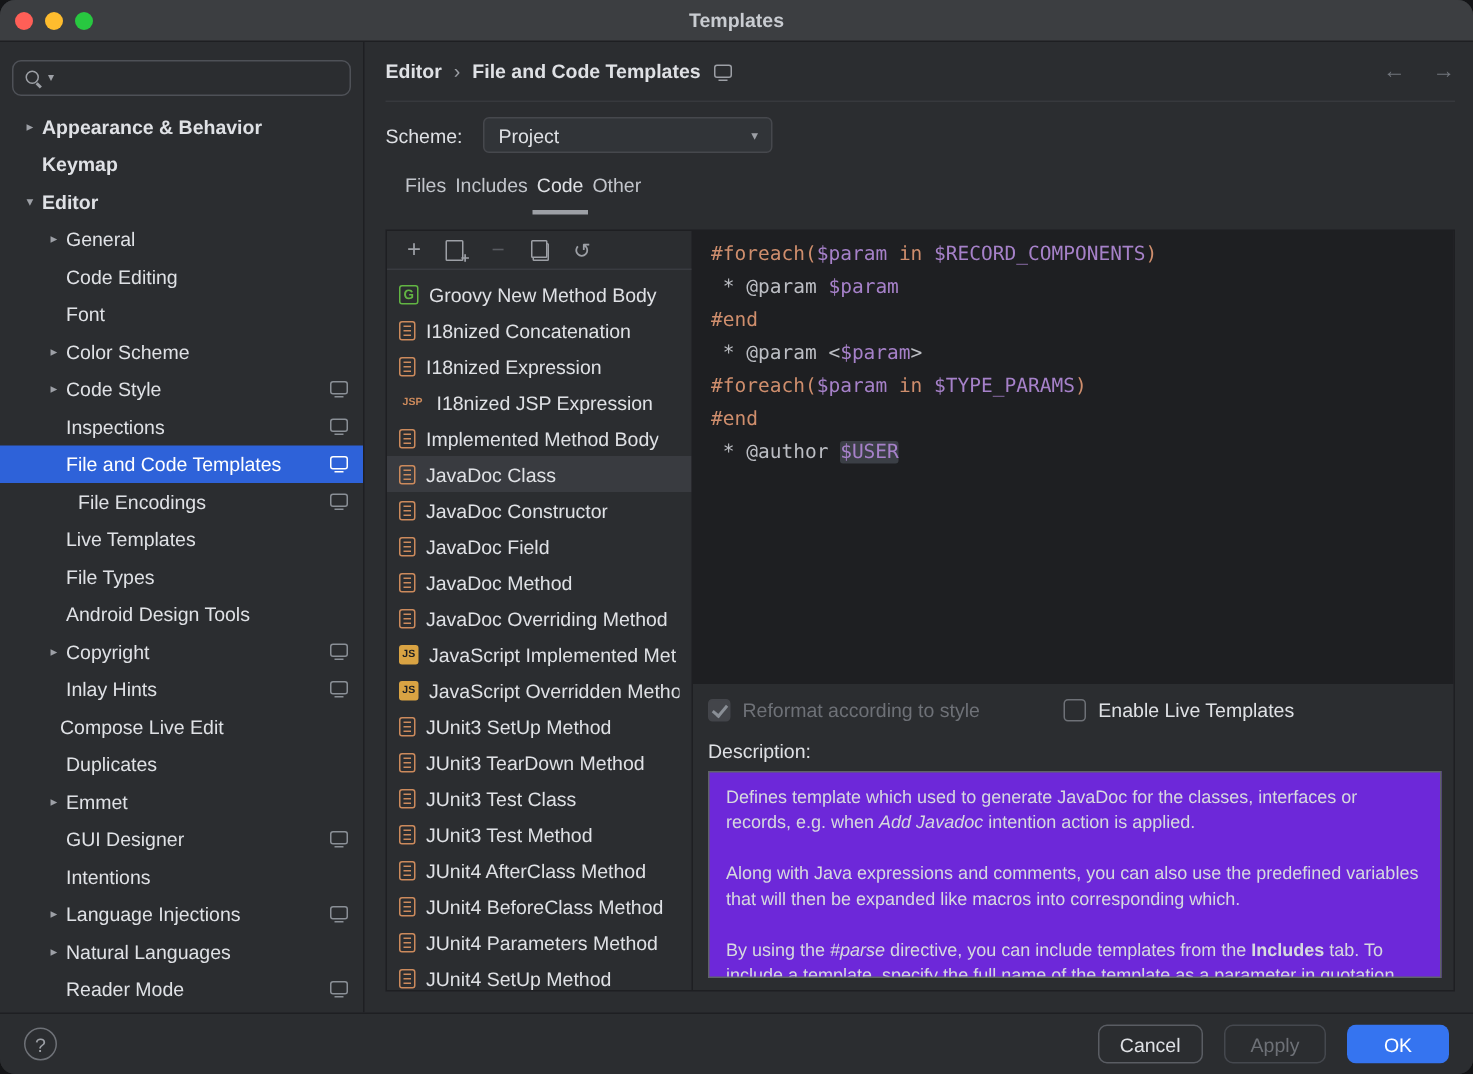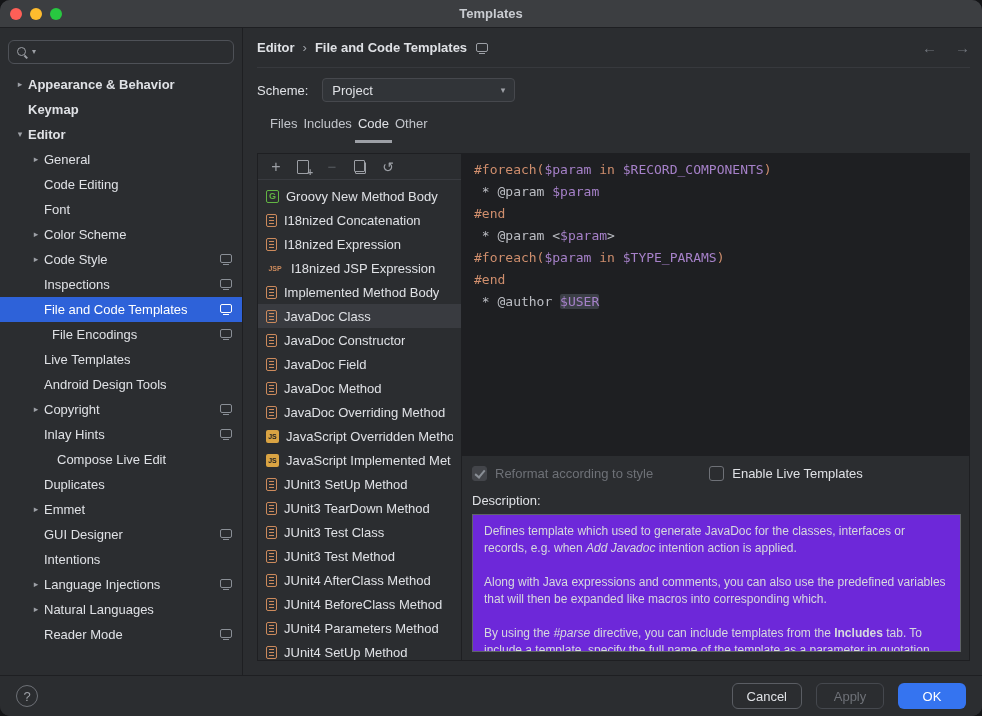--- a/index.html
+++ b/index.html
@@ -178,33 +178,37 @@
             <span class="chev"></span>
             <span class="tree-label">File Encodings</span>
             <span class="monitor-icon"></span>
           </div>
           <div class="tree-row" style="padding-left: 28px;">
             <span class="chev"></span>
             <span class="tree-label">Live Templates</span>
           </div>
           <div class="tree-row" style="padding-left: 28px;">
             <span class="chev"></span>
+            <span class="tree-label">File Types</span>
+          </div>
+          <div class="tree-row" style="padding-left: 28px;">
+            <span class="chev"></span>
             <span class="tree-label">Android Design Tools</span>
           </div>
           <div class="tree-row" style="padding-left: 28px;">
             <span class="chev">▸</span>
             <span class="tree-label">Copyright</span>
             <span class="monitor-icon"></span>
           </div>
           <div class="tree-row" style="padding-left: 28px;">
             <span class="chev"></span>
             <span class="tree-label">Inlay Hints</span>
             <span class="monitor-icon"></span>
           </div>
-          <div class="tree-row" style="padding-left: 41px;">
+          <div class="tree-row" style="padding-left: 24px;">
             <span class="chev"></span>
             <span class="tree-label">Compose Live Edit</span>
           </div>
           <div class="tree-row" style="padding-left: 28px;">
             <span class="chev"></span>
             <span class="tree-label">Duplicates</span>
           </div>
           <div class="tree-row" style="padding-left: 28px;">
             <span class="chev">▸</span>
             <span class="tree-label">Emmet</span>
@@ -306,25 +310,25 @@
               <div class="tpl-row">
                 <span class="tpl-icon icon-template"></span>
                 <span class="tpl-label">JavaDoc Method</span>
               </div>
               <div class="tpl-row">
                 <span class="tpl-icon icon-template"></span>
                 <span class="tpl-label">JavaDoc Overriding Method</span>
               </div>
               <div class="tpl-row">
                 <span class="tpl-icon icon-js">JS</span>
+                <span class="tpl-label">JavaScript Implemented Met</span>
+              </div>
+              <div class="tpl-row">
+                <span class="tpl-icon icon-js">JS</span>
                 <span class="tpl-label">JavaScript Overridden Metho</span>
-              </div>
-              <div class="tpl-row">
-                <span class="tpl-icon icon-js">JS</span>
-                <span class="tpl-label">JavaScript Implemented Met</span>
               </div>
               <div class="tpl-row">
                 <span class="tpl-icon icon-template"></span>
                 <span class="tpl-label">JUnit3 SetUp Method</span>
               </div>
               <div class="tpl-row">
                 <span class="tpl-icon icon-template"></span>
                 <span class="tpl-label">JUnit3 TearDown Method</span>
               </div>
               <div class="tpl-row">

